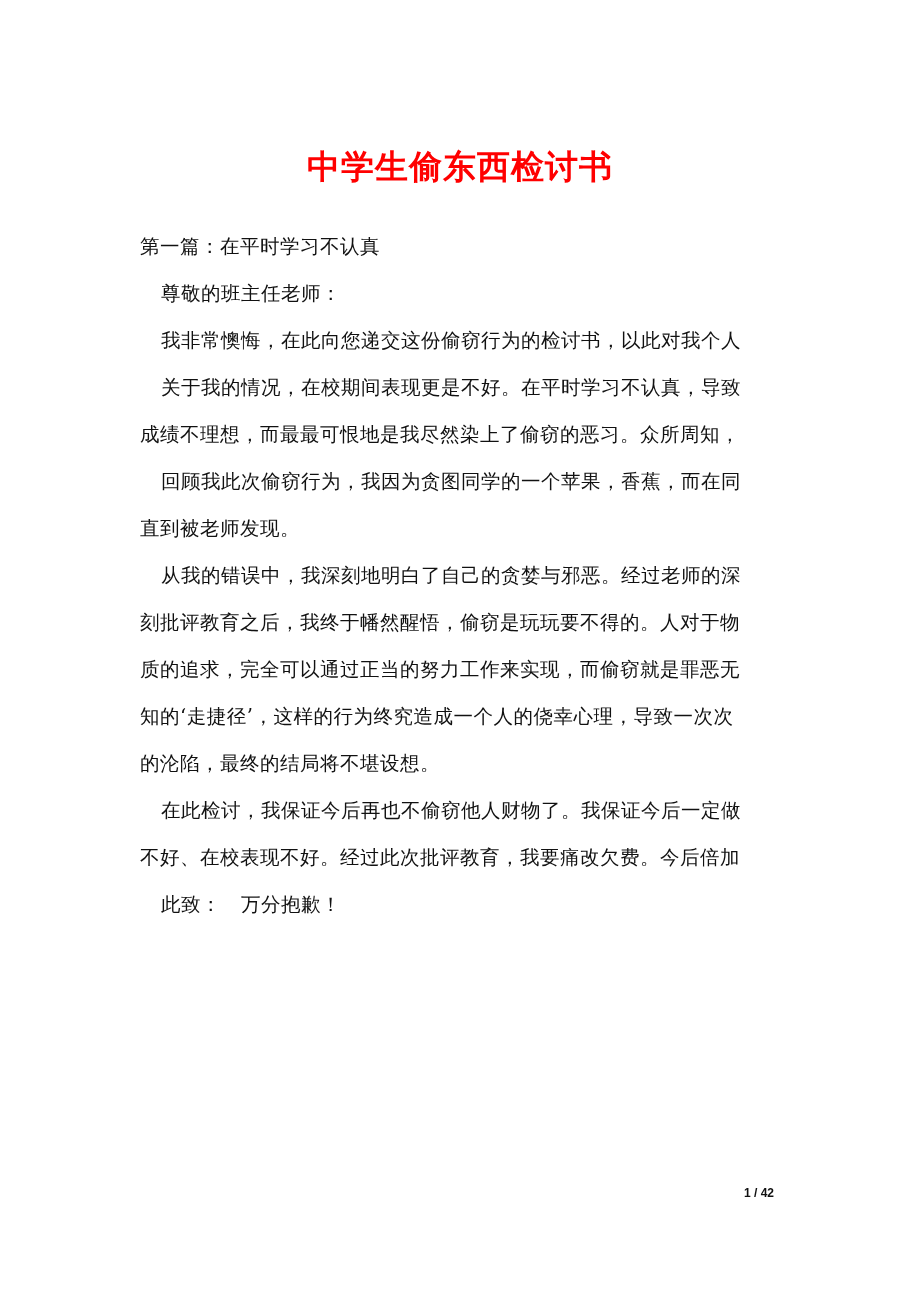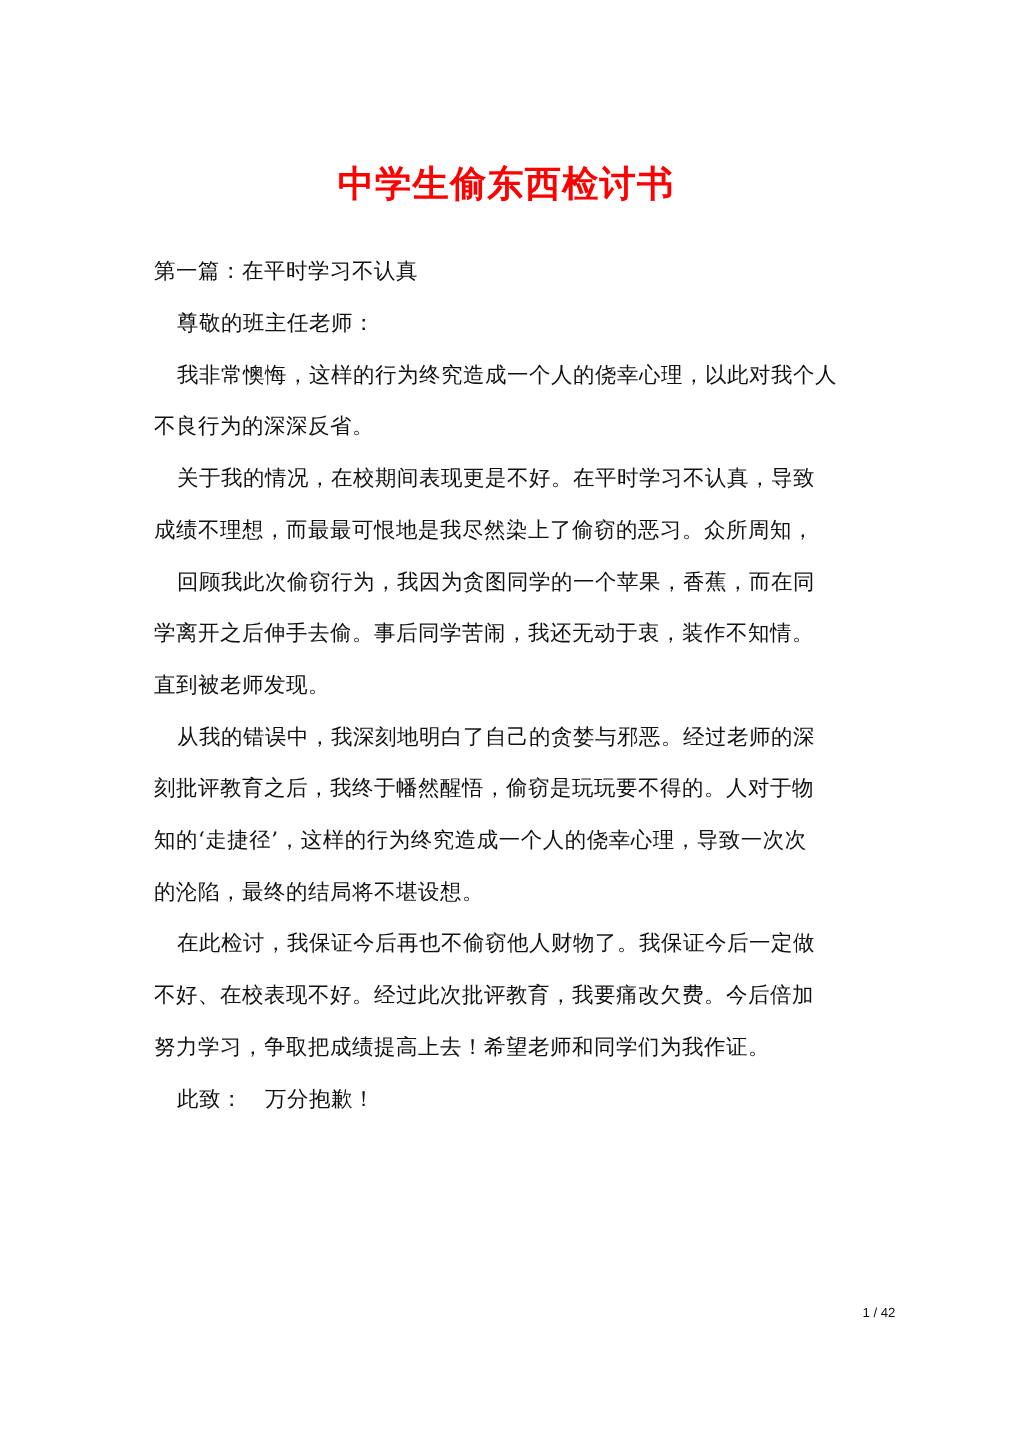--- a/index.html
+++ b/index.html
@@ -47,46 +47,43 @@
       font-size: 19.5px;
       white-space: nowrap;
       letter-spacing: 0.5px;
     }
     .indent { padding-left: 21px; }
     .page-number {
       position: absolute;
       left: 744px;
       top: 1186px;
       font-size: 12px;
-      font-weight: normal;
+      font-weight: bold;
       font-family: "Liberation Sans", "DejaVu Sans", sans-serif;
       color: #111111;
-      margin-left: 40px;
     }
   </style>
 </head>
 <body>
 
 <div class="page">
   <div class="doc-title">中学生偷东西检讨书</div>
 
   <div class="body-text">
     <div class="line">第一篇：在平时学习不认真</div>
     <div class="line indent">尊敬的班主任老师：</div>
-    <div class="line indent">我非常懊悔，这样的行为终究造成一个人的侥幸心理，以此对我个人</div>
-    <div class="line">不良行为的深深反省。</div>
+    <div class="line indent">我非常懊悔，在此向您递交这份偷窃行为的检讨书，以此对我个人</div>
     <div class="line indent">关于我的情况，在校期间表现更是不好。在平时学习不认真，导致</div>
     <div class="line">成绩不理想，而最最可恨地是我尽然染上了偷窃的恶习。众所周知，</div>
     <div class="line indent">回顾我此次偷窃行为，我因为贪图同学的一个苹果，香蕉，而在同</div>
-    <div class="line">学离开之后伸手去偷。事后同学苦闹，我还无动于衷，装作不知情。</div>
     <div class="line">直到被老师发现。</div>
     <div class="line indent">从我的错误中，我深刻地明白了自己的贪婪与邪恶。经过老师的深</div>
     <div class="line">刻批评教育之后，我终于幡然醒悟，偷窃是玩玩要不得的。人对于物</div>
+    <div class="line">质的追求，完全可以通过正当的努力工作来实现，而偷窃就是罪恶无</div>
     <div class="line">知的‘走捷径’，这样的行为终究造成一个人的侥幸心理，导致一次次</div>
     <div class="line">的沦陷，最终的结局将不堪设想。</div>
     <div class="line indent">在此检讨，我保证今后再也不偷窃他人财物了。我保证今后一定做</div>
     <div class="line">不好、在校表现不好。经过此次批评教育，我要痛改欠费。今后倍加</div>
-    <div class="line">努力学习，争取把成绩提高上去！希望老师和同学们为我作证。</div>
     <div class="line indent">此致：　万分抱歉！</div>
   </div>
 
   <div class="page-number">1 / 42</div>
 </div>
 
 </body></html>

